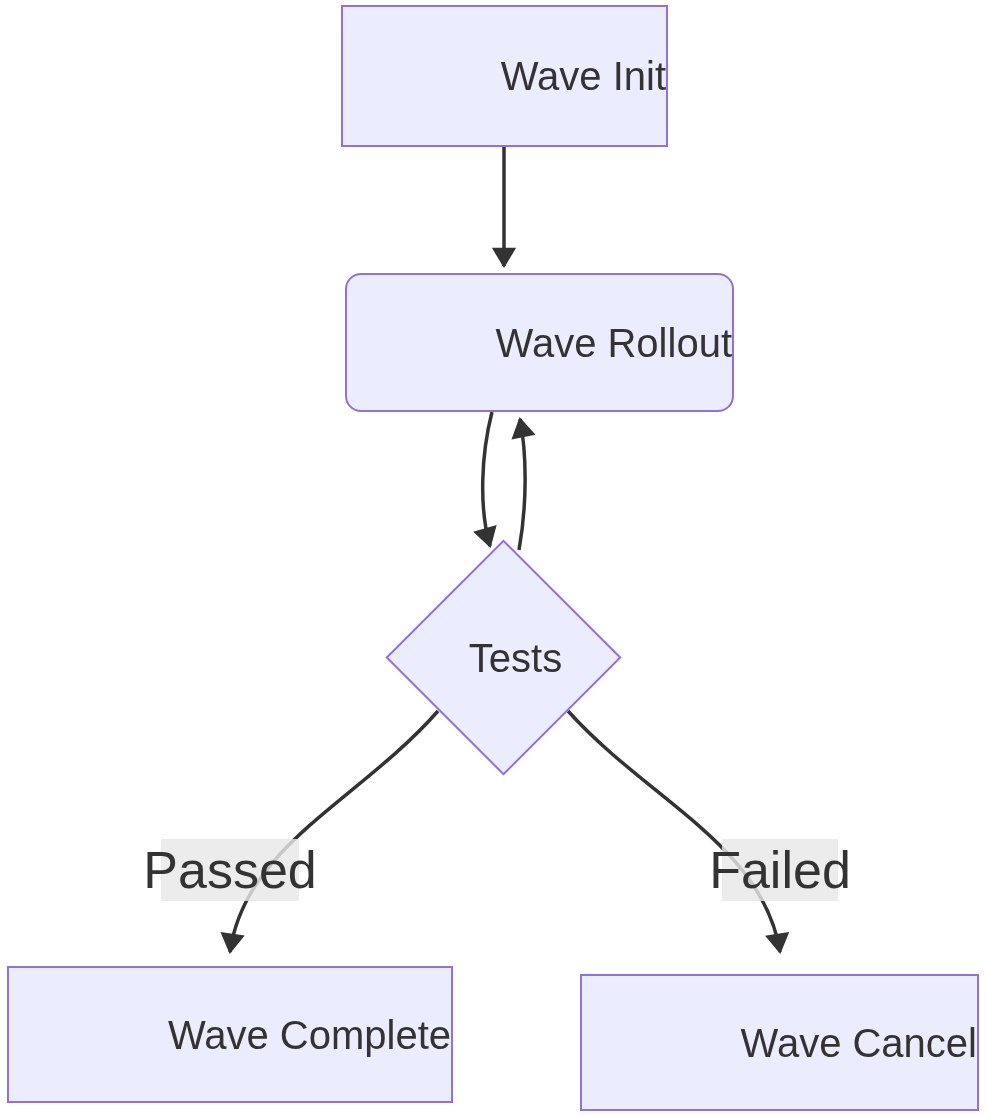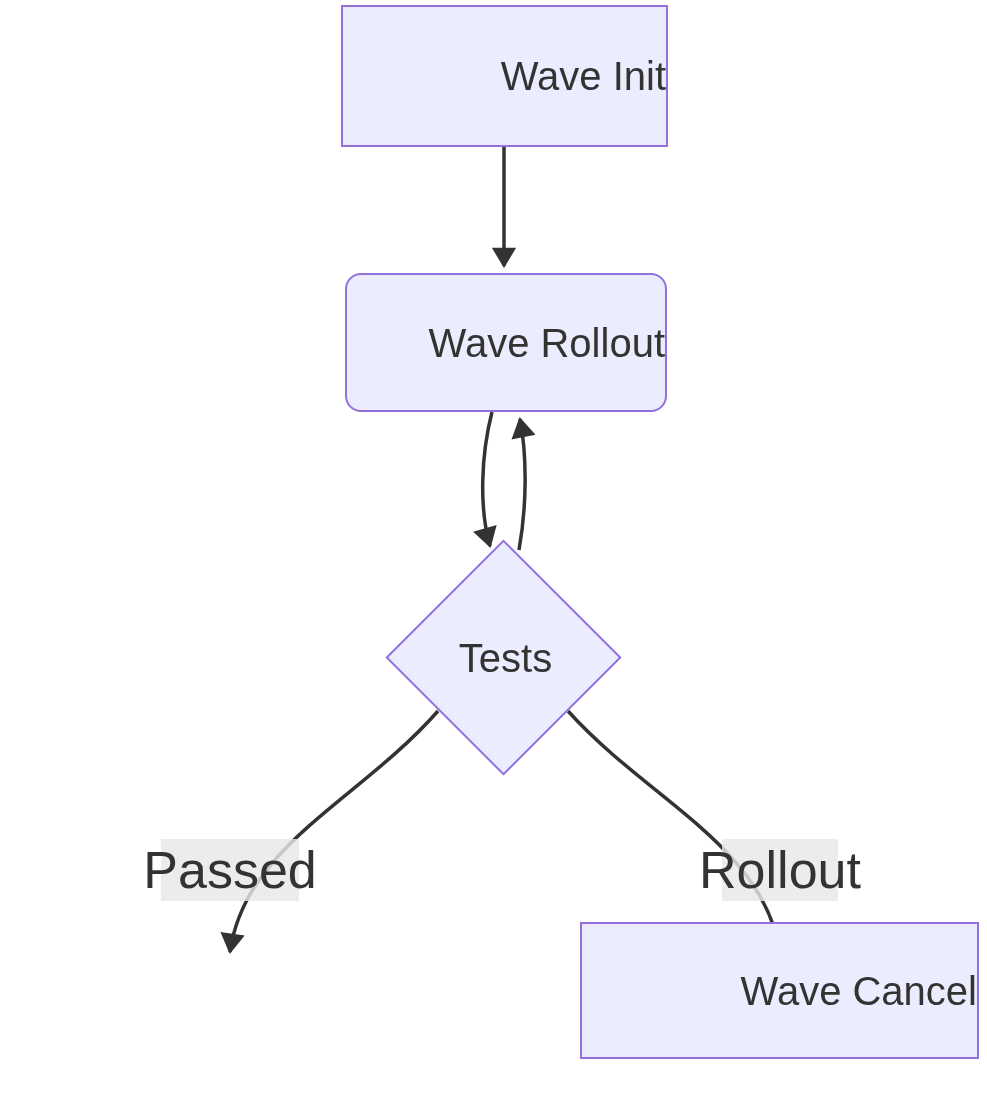--- a/index.html
+++ b/index.html
@@ -21,21 +21,21 @@
   }
   .rounded{border-radius:16px;}
   .diamond{
     position:absolute;z-index:2;box-sizing:border-box;
     left:420px;top:574px;width:167px;height:167px;
     background:var(--node-fill,#ECECFF);
     border:2.5px solid var(--node-border,#9370DB);
     transform:rotate(45deg);
   }
   .diamond-label{
-    position:absolute;z-index:3;left:405px;top:628px;width:201px;height:60px;
+    position:absolute;z-index:3;left:415px;top:628px;width:201px;height:60px;
     display:flex;align-items:center;justify-content:center;
     font-size:40px;white-space:nowrap;
   }
   .edge-label{
     position:absolute;z-index:2;box-sizing:border-box;
     display:flex;align-items:center;justify-content:center;
     font-size:52px;white-space:nowrap;
   }
   .edge-label::before{
     content:"";position:absolute;inset:0;
@@ -58,35 +58,38 @@
     <path class="edge" d="M492,412 C481,455 479,508 490,546" marker-end="url(#arrowhead)"></path>
     <path class="edge" d="M519,550 C527,505 527,455 520,419" marker-end="url(#arrowhead)"></path>
     <path class="edge" d="M438,711 C360,800 245,845 230,952" marker-end="url(#arrowhead)"></path>
     <path class="edge" d="M568,711 C648,800 763,845 780,952" marker-end="url(#arrowhead)"></path>
   </svg>
 
   <div class="node" style="left:341px;top:5px;width:327px;height:142px">
     <span>Wave Init</span>
   </div>
 
-  <div class="node rounded" style="left:345px;top:273px;width:322px;height:139px">
+  <div class="node rounded" style="left:345px;top:273px;width:389px;height:139px">
     <span>Wave Rollout</span>
   </div>
 
   <div class="diamond"></div>
   <div class="diamond-label">
     <span>Tests</span>
   </div>
 
   <div class="edge-label" style="left:161px;top:839px;width:138px;height:62px">
     <span>Passed</span>
   </div>
 
   <div class="edge-label" style="left:722px;top:839px;width:116px;height:62px">
-    <span>Rollout</span>
+    <span>Failed</span>
   </div>
 
+  <div class="node" style="left:7px;top:966px;width:446px;height:137px">
+    <span>Wave Complete</span>
+  </div>
 
-  <div class="node" style="left:580px;top:922px;width:399px;height:137px">
+  <div class="node" style="left:580px;top:974px;width:399px;height:137px">
     <span>Wave Cancel</span>
   </div>
 
 </div>
 
 </body></html>

